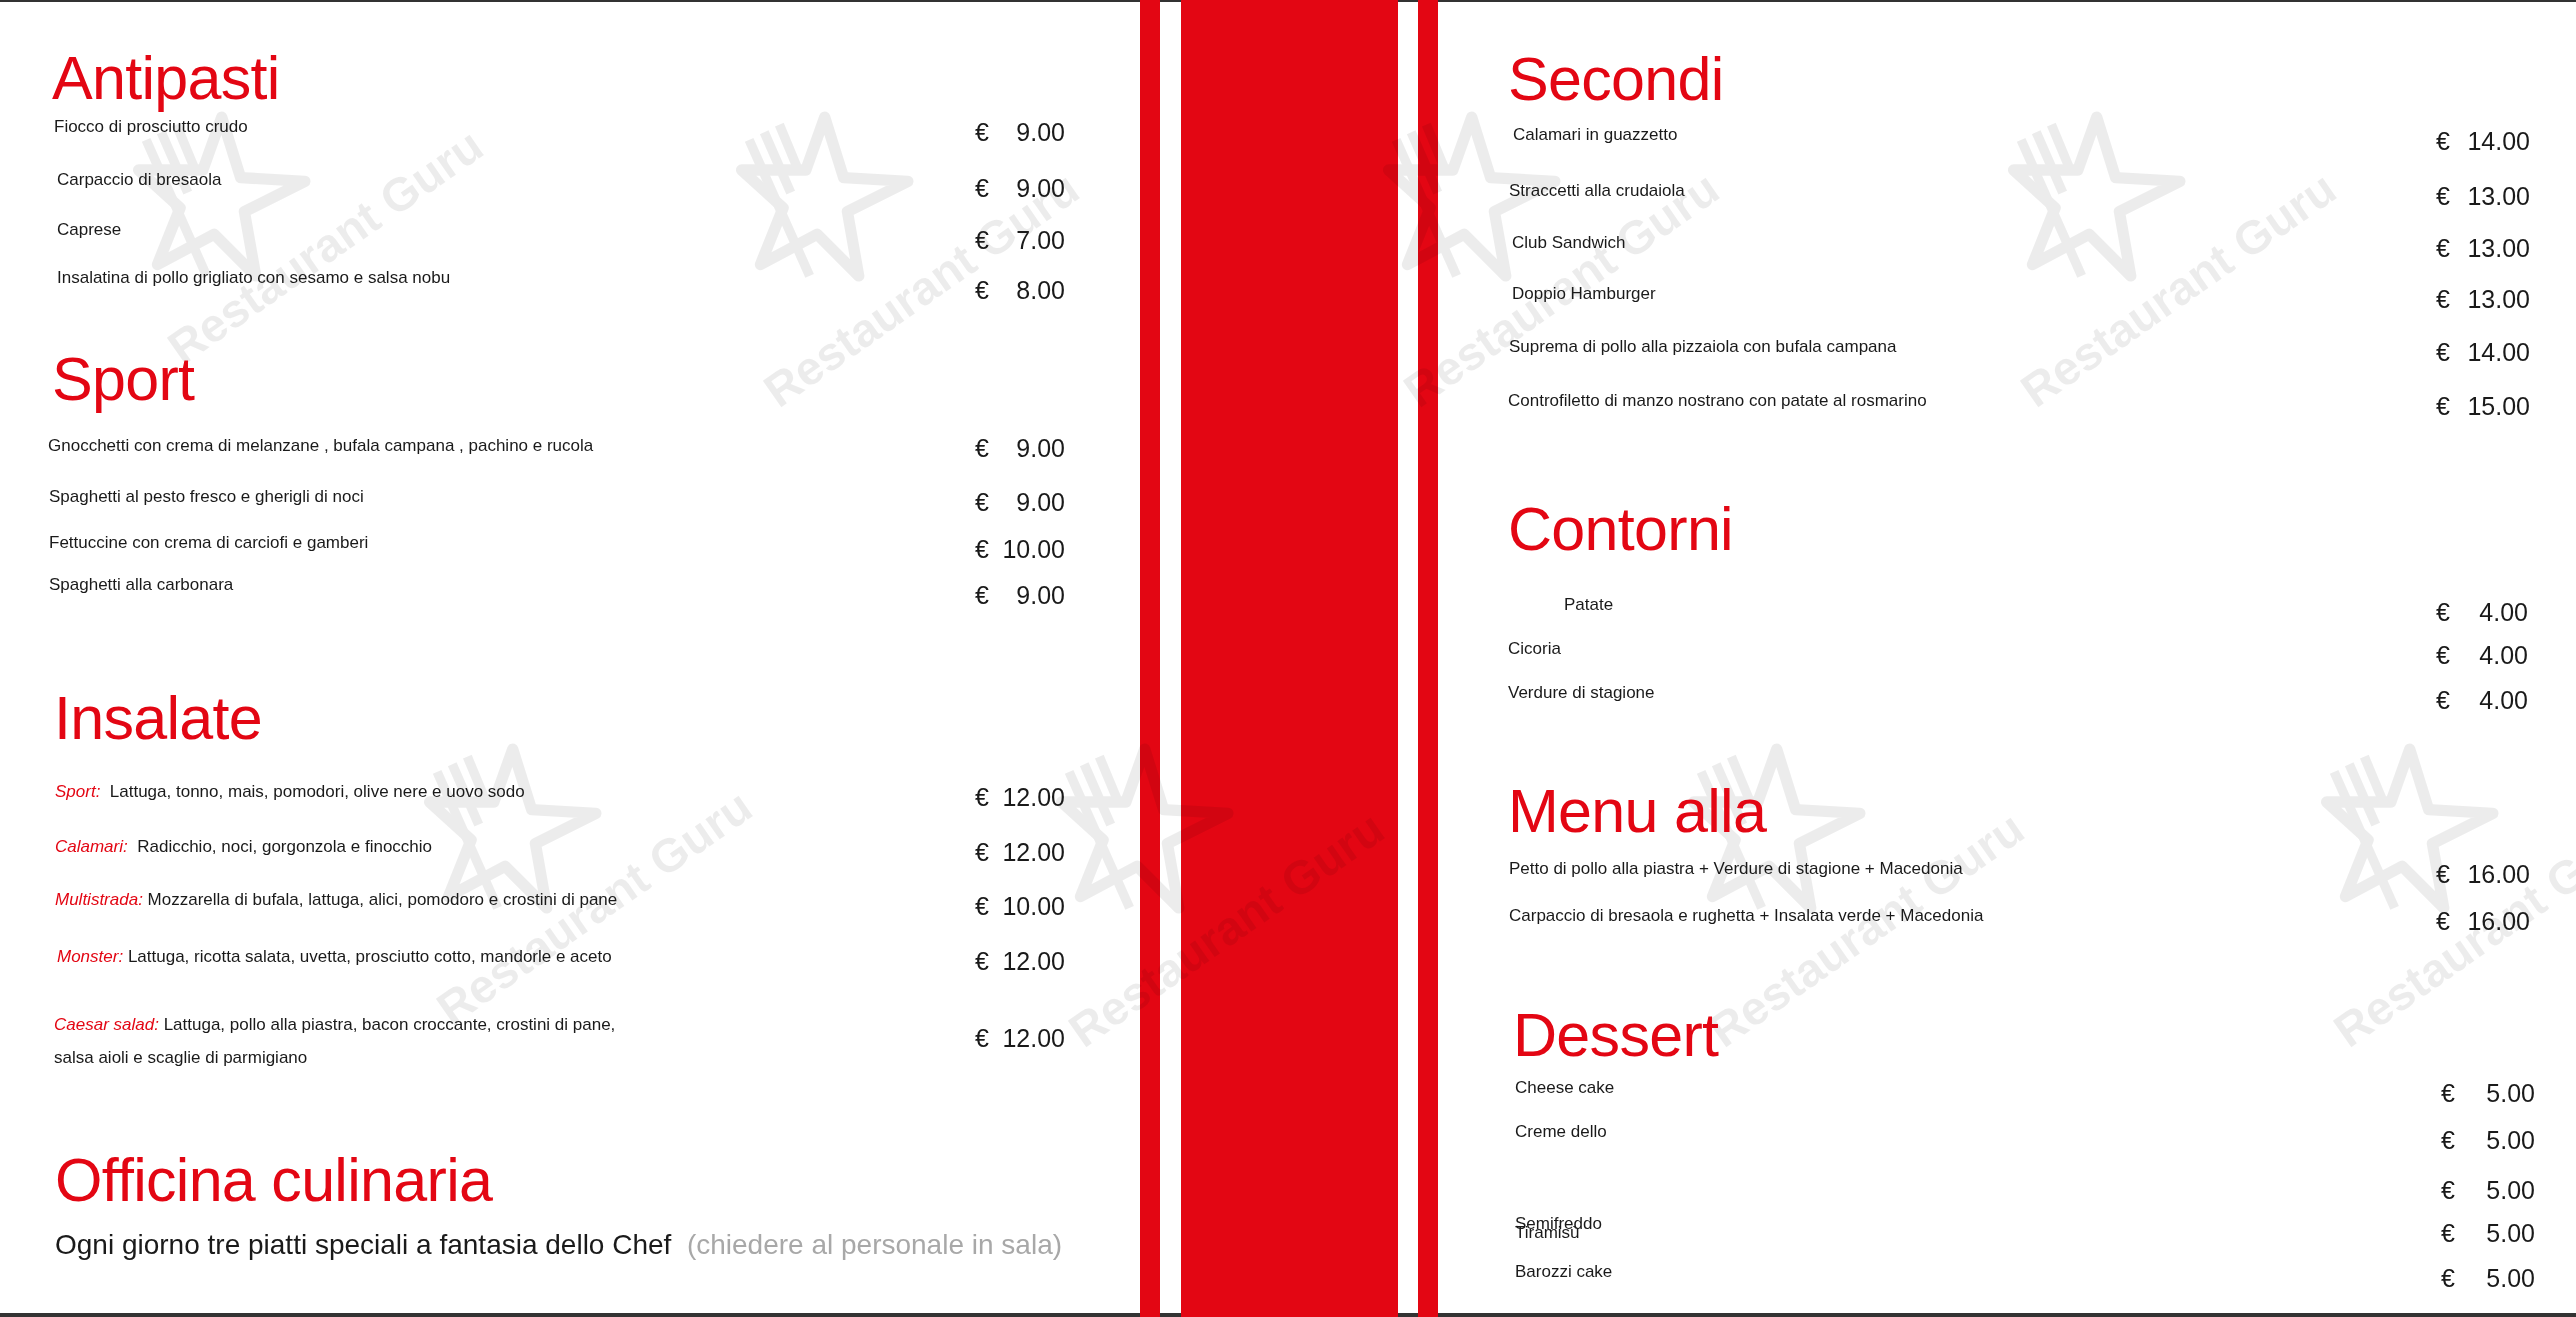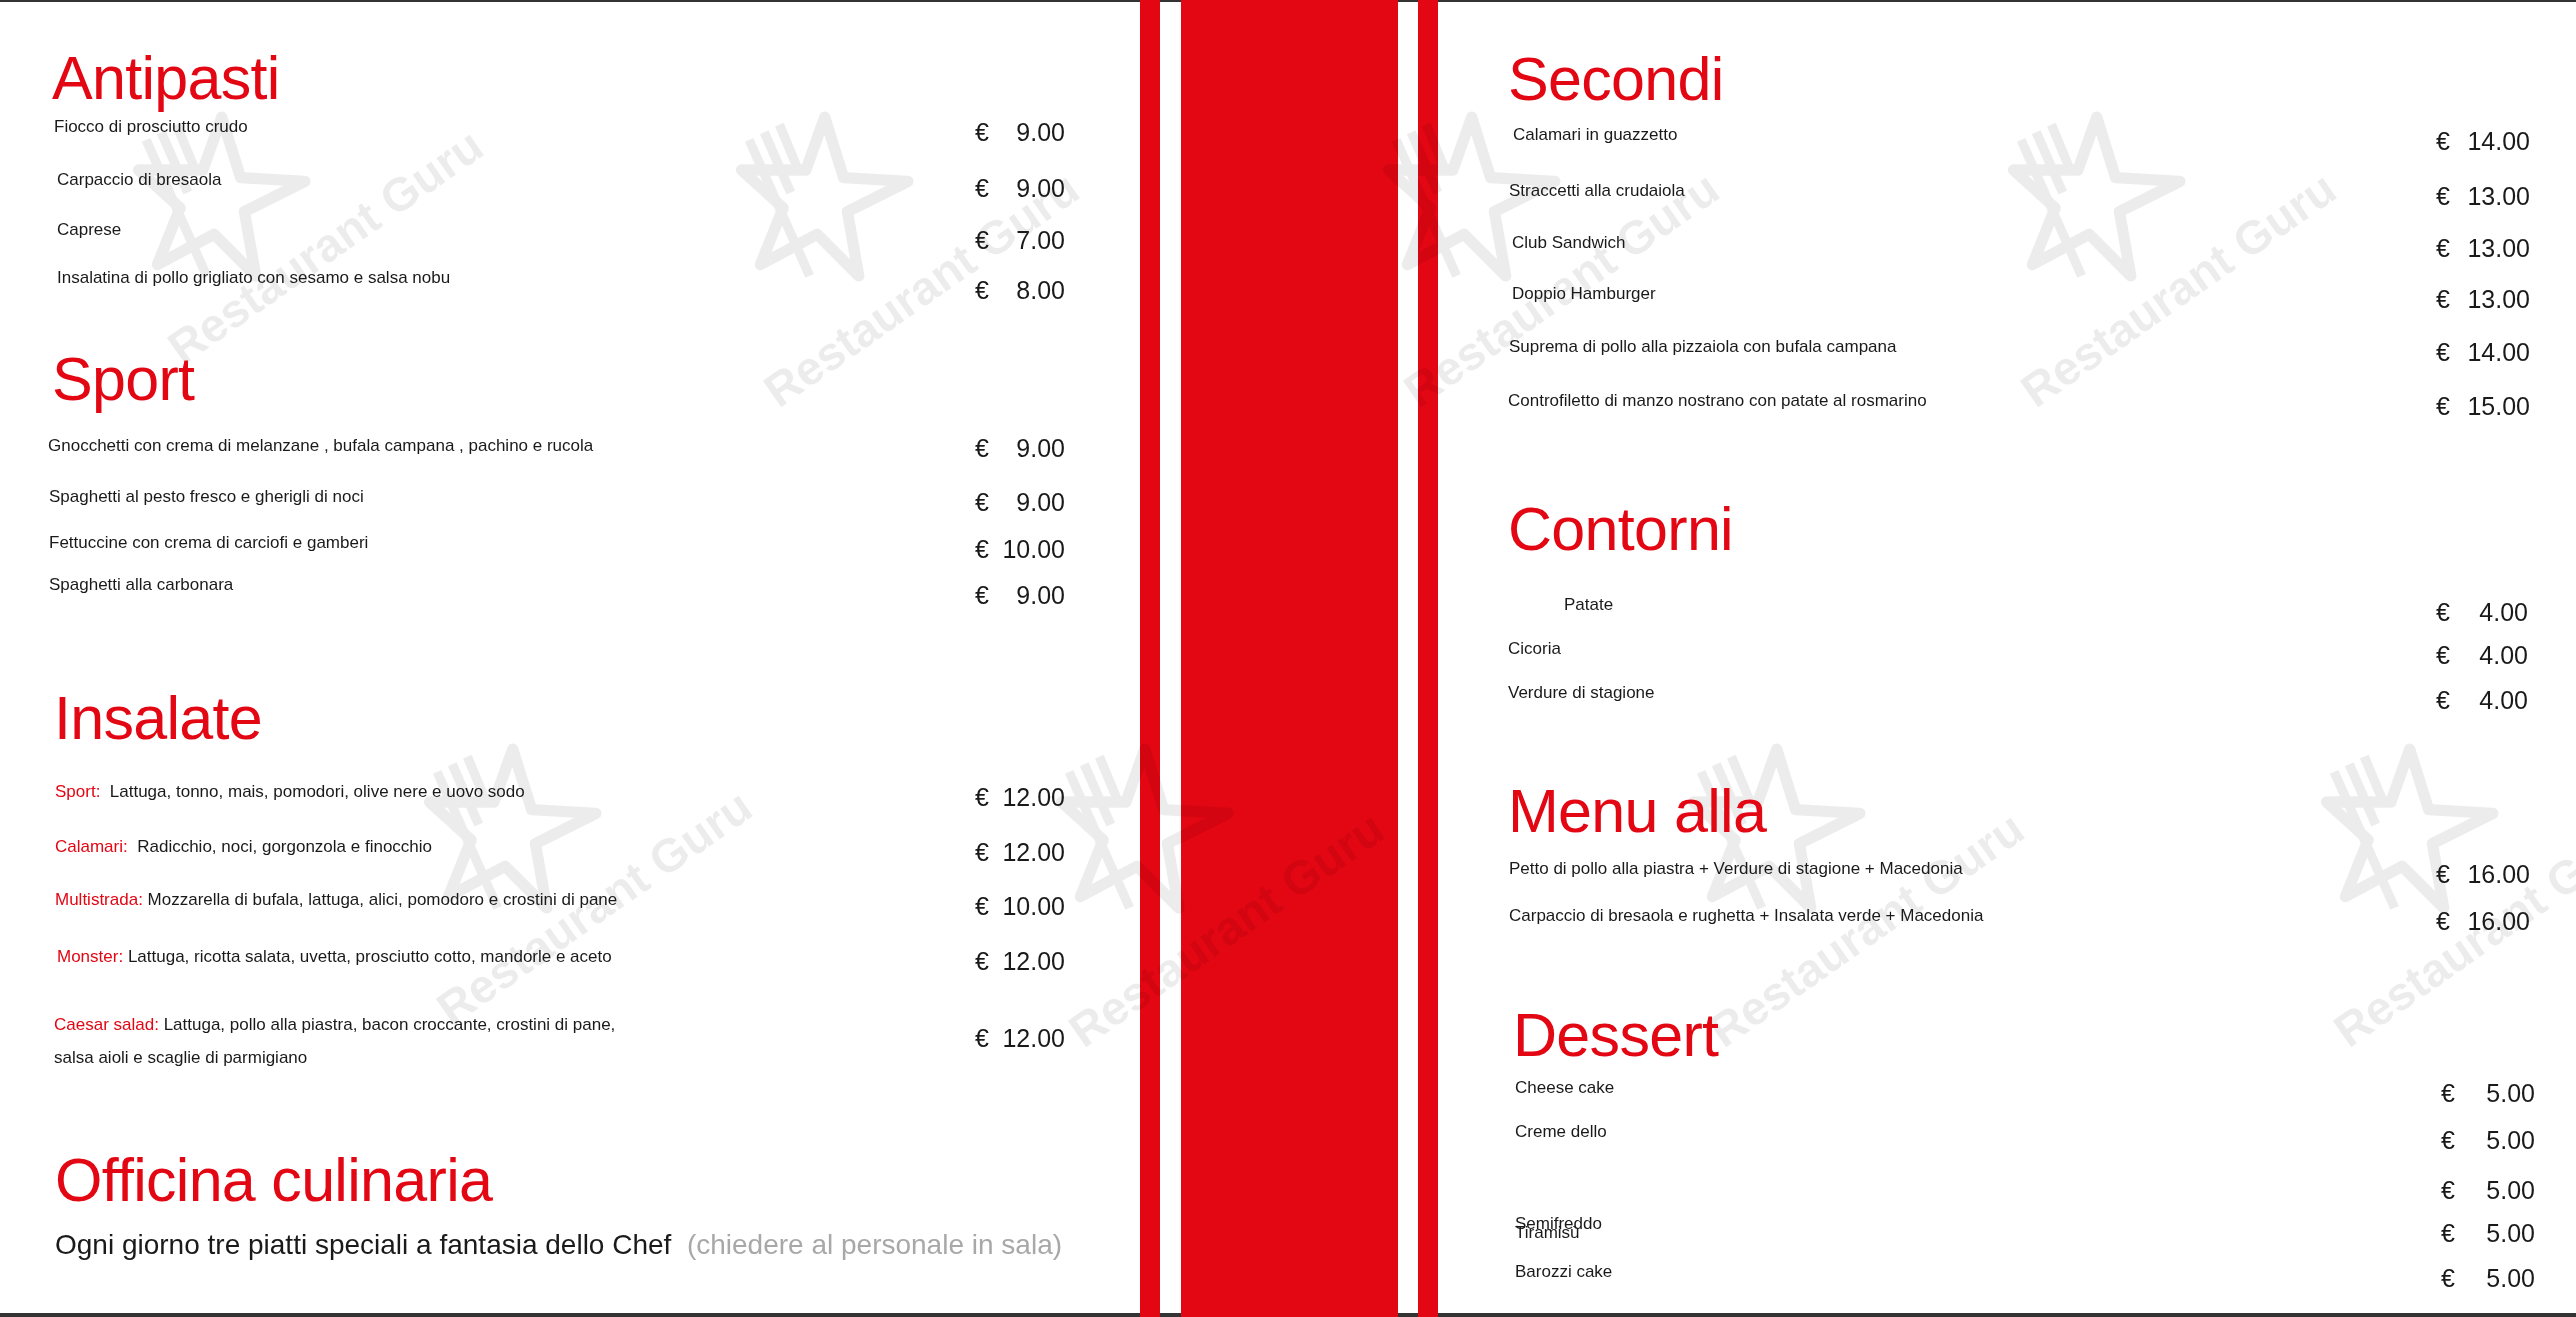--- a/index.html
+++ b/index.html
@@ -12,21 +12,21 @@
   .frame-top { position: absolute; left: 0; top: 0; width: 2576px; height: 2.2px; background: #333; }
   .frame-bottom { position: absolute; left: 0; top: 1313px; width: 2576px; height: 3.6px; background: #333; }
   .stripe { position: absolute; top: 0; height: 1317px; background: #e30613; }
   .title {
     position: absolute; color: #e30613; font-size: 61px; line-height: 1;
     white-space: nowrap; letter-spacing: -0.7px;
   }
   .item {
     position: absolute; font-size: 17px; line-height: 1.2; white-space: nowrap;
   }
-  .item .lbl { color: #e30613; }
+  .item .lbl { color: #e30613; font-style: italic; }
   .price {
     position: absolute; font-size: 25px; line-height: 1.2; white-space: nowrap;
   }
   .price .eur { position: absolute; left: 0; top: 0; }
   .price .val { position: absolute; right: 0; top: 0; }
   .note { color: #a8a8a8; }
   .officina-sub { font-size: 28px; }
   .wm { position: absolute; opacity: 0.07; pointer-events: none; }
   .wm-text {
     position: absolute; font-size: 47px; font-weight: bold; color: #000; opacity: 0.07;

